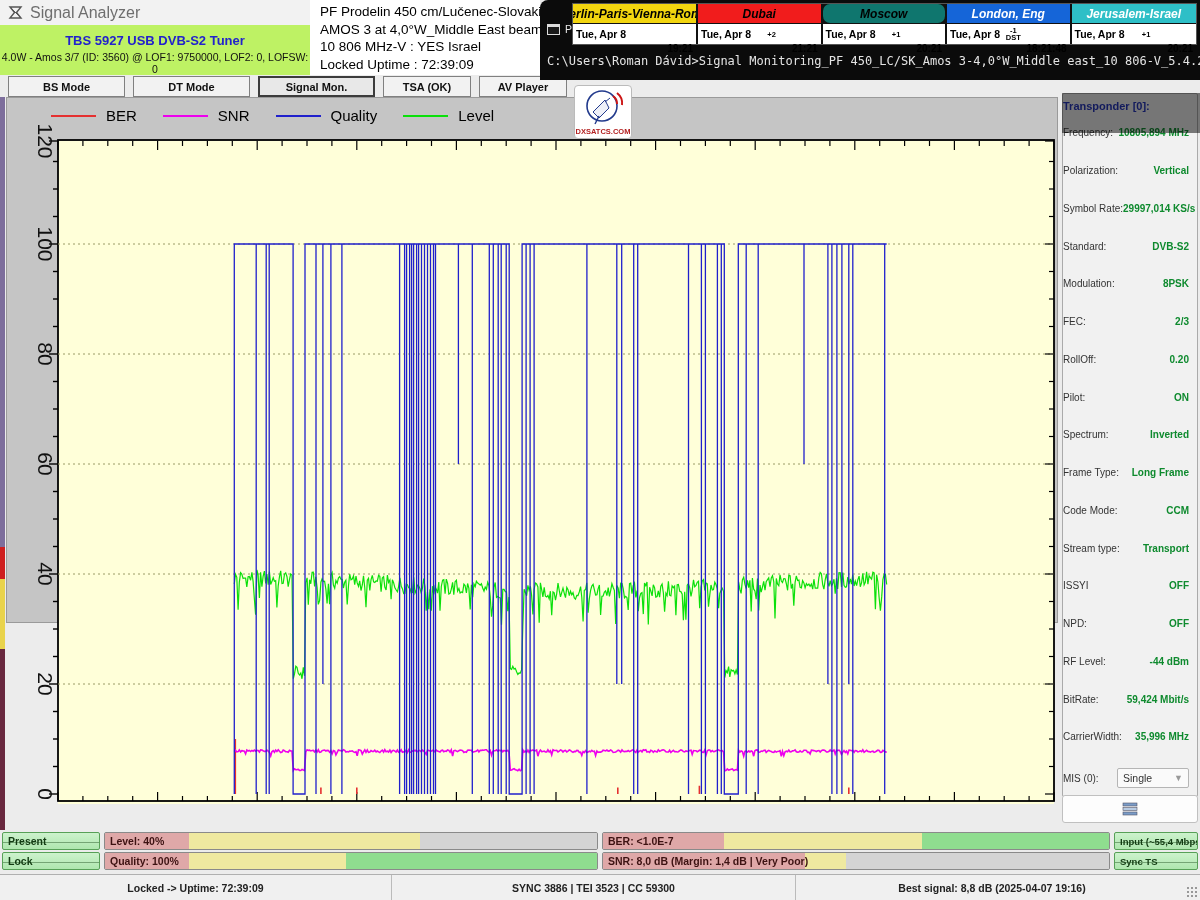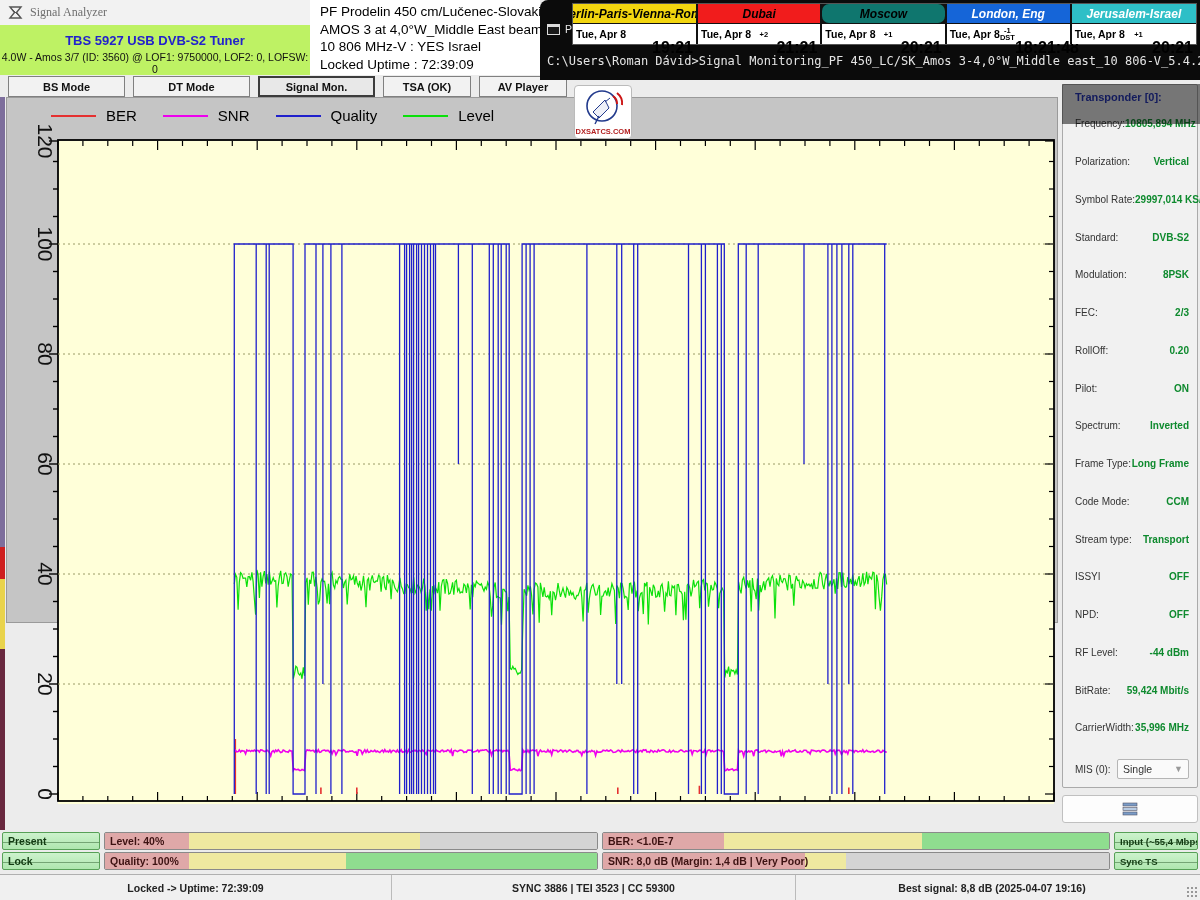--- a/index.html
+++ b/index.html
@@ -8,21 +8,21 @@
   #app { position:relative; width:1200px; height:900px; background:#ececec; }
 
   
   .edge-strip { position:absolute; left:0; top:97px; width:5px; height:733px; background:#7d6e9c; z-index:0; }
   .edge-strip .seg-red { position:absolute; top:450px; width:5px; height:32px; background:#cf1f1f; }
   .edge-strip .seg-yellow { position:absolute; top:482px; width:5px; height:70px; background:#e9d34b; }
   .edge-strip .seg-maroon { position:absolute; top:552px; width:5px; height:181px; background:#69283f; }
 
   
   .titlebar { position:absolute; left:0; top:0; width:310px; height:25px; background:#f2f2f2; display:flex; align-items:center; padding-left:8px; gap:7px; }
-  .titlebar span { font-size:12px; color:#6e6e6e;font-family:Liberation Serif, serif; }
+  .titlebar span { font-size:16px; color:#6e6e6e; }
   .tuner-box { position:absolute; left:0; top:25px; width:310px; height:50px; background:#bef264; text-align:center; }
   .tuner-name { margin-top:8px; font-size:13px; font-weight:bold; color:#2222cc; }
   .tuner-details { margin-top:3px; font-size:10.5px; color:#111; }
 
   .info-box { position:absolute; left:310px; top:0; width:230px; height:75px; background:#ffffff; padding:3px 0 0 10px; }
   .info-box div { font-size:13.5px; color:#000; line-height:17.5px; white-space:nowrap; }
 
   
   .console { position:absolute; left:540px; top:0; width:660px; height:80px; background:#0b0b0b; border-top-left-radius:8px; z-index:3; }
   .console-title { position:absolute; left:7px; top:23px; display:flex; gap:5px; align-items:center; }
@@ -30,41 +30,41 @@
   .cmdline { position:absolute; left:7px; top:54px; width:650px; color:#e4e4e4; font-family:"DejaVu Sans Mono", monospace; font-size:12px; white-space:nowrap; }
 
   
   .clock-panel { position:absolute; left:32px; top:3px; width:625px; height:42px; display:flex; border:1px solid #555; background:#111; z-index:4; }
   .clock-col { width:125px; border-right:2px solid #111; display:flex; flex-direction:column; }
   .clock-col:last-child { border-right:none; }
   .clock-head { height:20px; display:flex; align-items:center; justify-content:center; font-style:italic; font-weight:bold; font-size:12px; white-space:nowrap; overflow:hidden; }
   .clock-body { height:20px; margin-top:1px; background:#fff; display:flex; align-items:center; padding:0 3px; }
   .clock-date { font-size:10.5px; font-weight:bold; color:#000; white-space:nowrap; }
   .clock-offset { flex:1; text-align:center; font-size:7.5px; font-weight:bold; color:#000; line-height:7px; }
-  .clock-time { font-size:16px; font-weight:bold; color:#000; white-space:nowrap;margin-top:28px; }
+  .clock-time { font-size:10px; font-weight:bold; color:#000; white-space:nowrap;margin-top:28px; }
 
   
   .tabs { position:absolute; left:8px; top:76px; height:21px; display:flex; gap:8px; z-index:2; }
   .tab { height:21px; background:#f2f2f2; border:1px solid #808080; font-size:11px; font-weight:bold; color:#111; display:flex; align-items:center; justify-content:center; cursor:pointer; }
   .tab.w { width:117px; } .tab.n { width:88px; }
   .tab.active { border:2px solid #3c3c3c; background:#e8e8e8; }
 
   
   .chart-panel { position:absolute; left:6px; top:97px; width:1052px; height:526px; background:#c5c5c5; border:1px solid #9a9a9a; z-index:1; }
   .legend { position:absolute; left:44px; top:9px; display:flex; gap:26px; align-items:center; }
   .legend-item { display:flex; align-items:center; gap:10px; }
   .legend-line { width:45px; height:0; border-top:2px solid #000; }
   .legend-label { font-size:15px; color:#000; }
   .logo { position:absolute; left:567px; top:-13px; width:58px; height:54px; background:#fff; border:1px solid #bbb; border-radius:4px; z-index:5; }
   .plot { position:absolute; left:51px; top:43px; width:996px; height:663px; background:#ffffd9; }
   .plot svg { position:absolute; left:-15px; top:-2px; overflow:visible; }
   .ylabel { position:absolute; width:60px; height:60px; left:8px; display:flex; align-items:center; justify-content:center; transform:rotate(90deg); font-size:21px; color:#111; z-index:2; }
 
   
-  .sidebar { position:absolute; left:1062px; top:84px; width:136px; height:704px; background:#f1f1f1; border:1px solid #aaa; border-radius:2px; z-index:2; padding:6px 8px 8px 12px; display:flex; flex-direction:column; }
+  .sidebar { position:absolute; left:1062px; top:93px; width:136px; height:704px; background:#f1f1f1; border:1px solid #aaa; border-radius:2px; z-index:2; padding:6px 8px 8px 0; display:flex; flex-direction:column; }
   .sb-title { font-size:11px; font-weight:bold; color:#2233bb; margin-bottom:2px; white-space:nowrap; }
   .sb-rows { flex:1; display:flex; flex-direction:column; justify-content:space-around; }
   .sb-row { display:flex; justify-content:space-between; align-items:baseline; }
   .sb-label { font-size:10px; color:#333; white-space:nowrap;text-align:center; }
   .sb-value { font-size:10px; font-weight:bold; color:#0e8a2e; white-space:nowrap; text-align:right; }
   .mis-row { display:flex; justify-content:space-between; align-items:center; margin-top:12px; }
   .dropdown { width:72px; height:20px; background:#fafafa; border:1px solid #b5b5b5; border-radius:2px; display:flex; align-items:center; justify-content:space-between; padding:0 5px; font-size:10.5px; color:#333; cursor:pointer; }
   .dropdown .chev { color:#999; font-size:9px; }
   .sb-shadow { position:absolute; left:-1px; top:-1px; width:138px; height:40px; background:rgba(5,5,5,0.52); pointer-events:none; }
   .sb-button { position:absolute; left:1062px; top:795px; width:136px; height:28px; background:#fdfdfd; border:1px solid #c0c0c0; border-radius:3px; display:flex; align-items:center; justify-content:center; cursor:pointer; z-index:2; }

